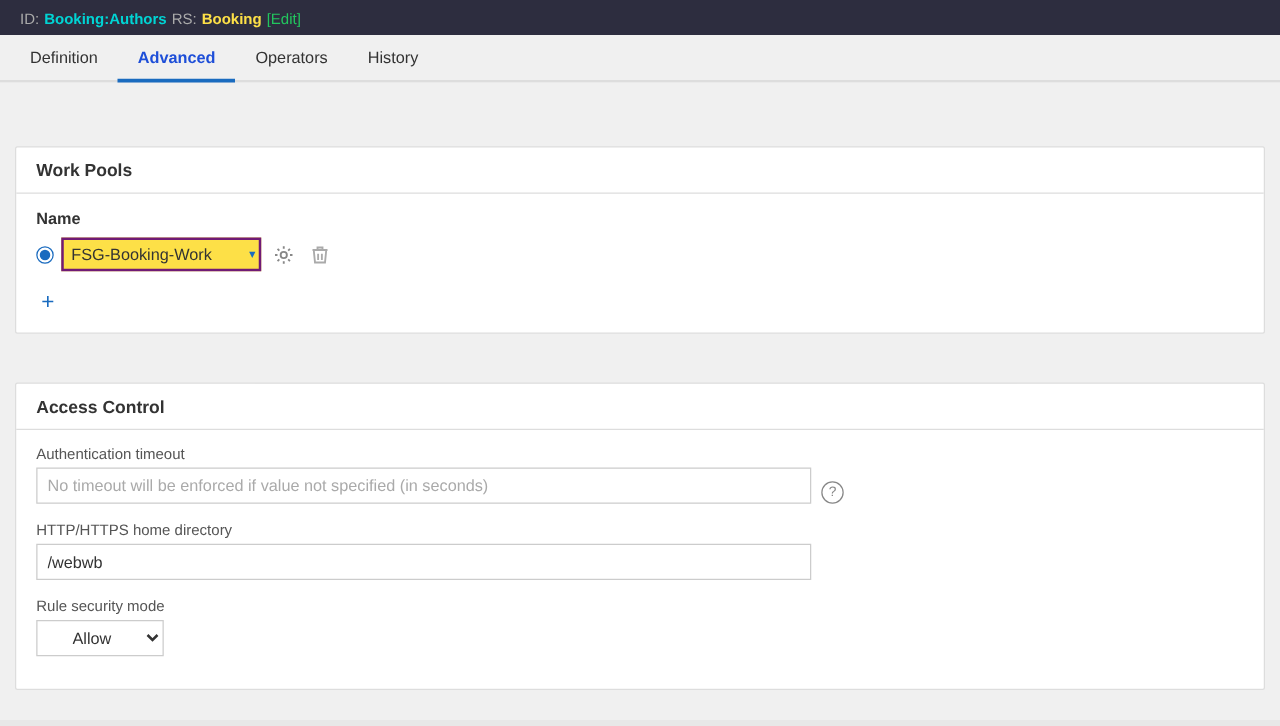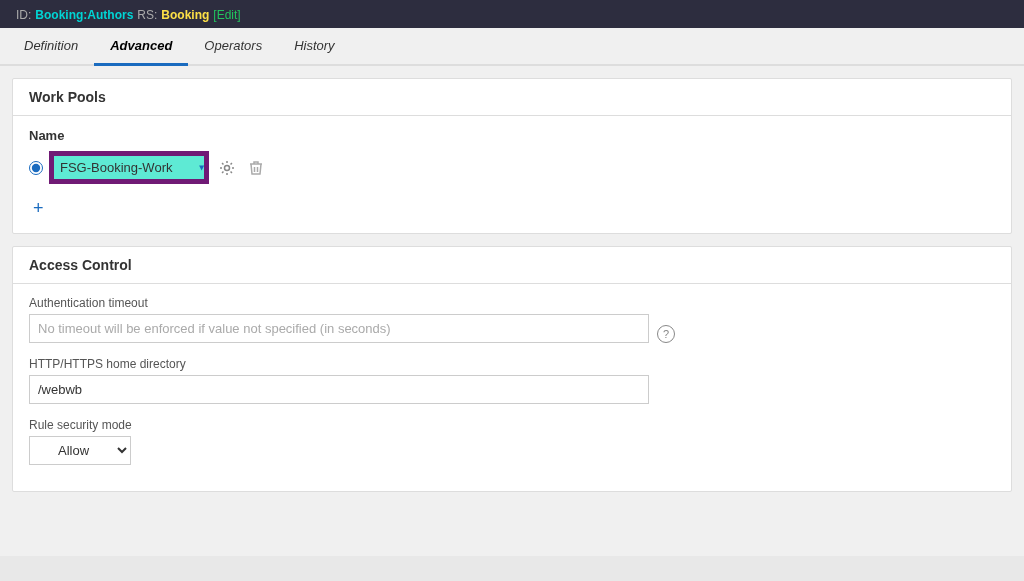--- a/index.html
+++ b/index.html
@@ -29,49 +29,49 @@
     .header-meta .value-white { color: #fde047; font-weight: bold; }
     .header-meta .edit-link { color: #22c55e; cursor: pointer; }
 
     
     .tabs {
       background: #f0f0f0;
       display: flex;
       align-items: flex-end;
       padding: 0 8px;
       border-bottom: 2px solid #ddd;
-      font-style: italic;
     }
     .tab {
       padding: 10px 16px;
       cursor: pointer;
       color: #333;
       font-size: 13px;
       border-bottom: 3px solid transparent;
       margin-bottom: -2px;
     }
     .tab.active {
-      color: #000000;
+      color: #1d4ed8;
       border-bottom: 3px solid #1a6bbf;
       font-weight: bold;
     }
 
     
     .content {
       background: #f0f0f0;
       padding: 12px;
       min-height: 490px;
     }
 
     
     .section {
       background: white;
       border: 1px solid #ddd;
       margin-bottom: 12px;
       border-radius: 2px;
+      margin-top: 39px;
     }
     .section-header {
       padding: 10px 16px;
       font-size: 14px;
       font-weight: bold;
       color: #333;
       border-bottom: 1px solid #ddd;
     }
     .section-body {
       padding: 12px 16px;
@@ -90,26 +90,26 @@
       gap: 6px;
       margin-bottom: 8px;
     }
     .radio-input {
       accent-color: #1a6bbf;
       width: 14px;
       height: 14px;
       cursor: pointer;
     }
     .work-pool-input {
-      border: 5px solid #701a75;
+      border: 2px solid #701a75;
       padding: 4px 6px;
       font-size: 13px;
       color: #333;
       width: 160px;
-      background: #5eead4;
+      background: #fde047;
     }
     .icon-btn {
       background: none;
       border: none;
       cursor: pointer;
       color: #666;
       font-size: 15px;
       padding: 2px 4px;
       display: flex;
       align-items: center;

